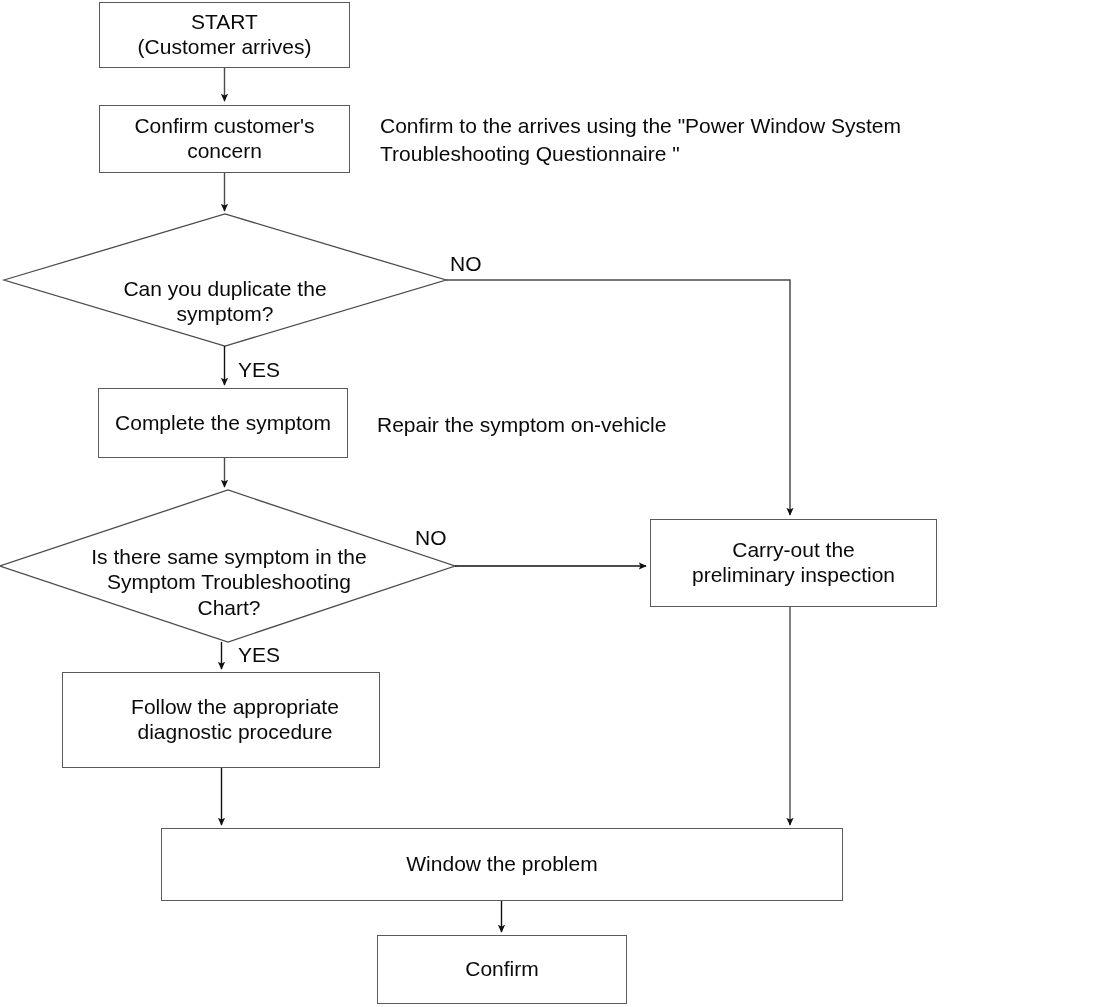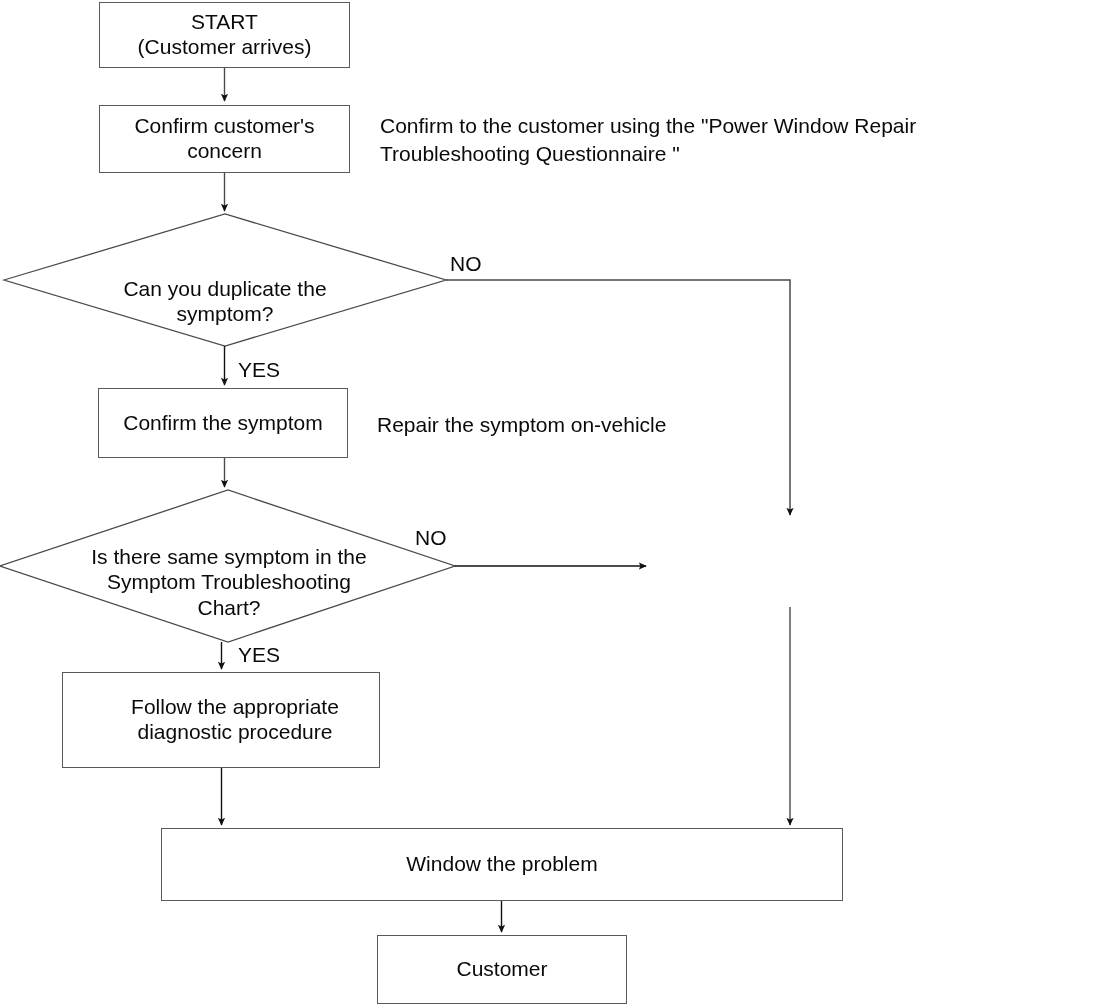--- a/index.html
+++ b/index.html
@@ -125,49 +125,53 @@
     <span class="node-label">Confirm customer's
 concern</span>
   </div>
 
   <div class="decision-label" style="left:60px; top:248px; width:330px; height:64px;margin-top:21px;">
     <span>Can you duplicate the
 symptom?</span>
   </div>
 
   <div class="node process" style="left:98px; top:388px; width:250px; height:70px;">
-    <span class="node-label">Confirm the symptom</span>
+    <span class="node-label">Complete the symptom</span>
   </div>
 
   <div class="decision-label" style="left:56px; top:534px; width:346px; height:96px;">
     <span>Is there same symptom in the
 Symptom Troubleshooting
 Chart?</span>
   </div>
 
   <div class="node process" style="left:62px; top:672px; width:318px; height:96px;padding-left:28px;">
     <span class="node-label">Follow the appropriate
 diagnostic procedure</span>
   </div>
 
+  <div class="node process" style="left:650px; top:519px; width:287px; height:88px;">
+    <span class="node-label">Carry-out the
+preliminary inspection</span>
+  </div>
 
   <div class="node process" style="left:161px; top:828px; width:682px; height:73px;">
     <span class="node-label">Window the problem</span>
   </div>
 
   <div class="node process" style="left:377px; top:935px; width:250px; height:69px;">
-    <span class="node-label">Customer</span>
+    <span class="node-label">Confirm</span>
   </div>
 
   <div class="edge-label" style="left:450px; top:252px;">NO</div>
 
   <div class="edge-label" style="left:238px; top:358px;">YES</div>
 
   <div class="edge-label" style="left:415px; top:526px;">NO</div>
 
   <div class="edge-label" style="left:238px; top:643px;">YES</div>
 
-  <div class="annotation" style="left:380px; top:112px; width:680px;">Confirm to the customer using the "Power Window Repair
+  <div class="annotation" style="left:380px; top:112px; width:680px;">Confirm to the arrives using the "Power Window System
 Troubleshooting Questionnaire "</div>
 
   <div class="annotation" style="left:377px; top:411px; width:400px;">Repair the symptom on-vehicle</div>
 
 </div>
 
 </body></html>

